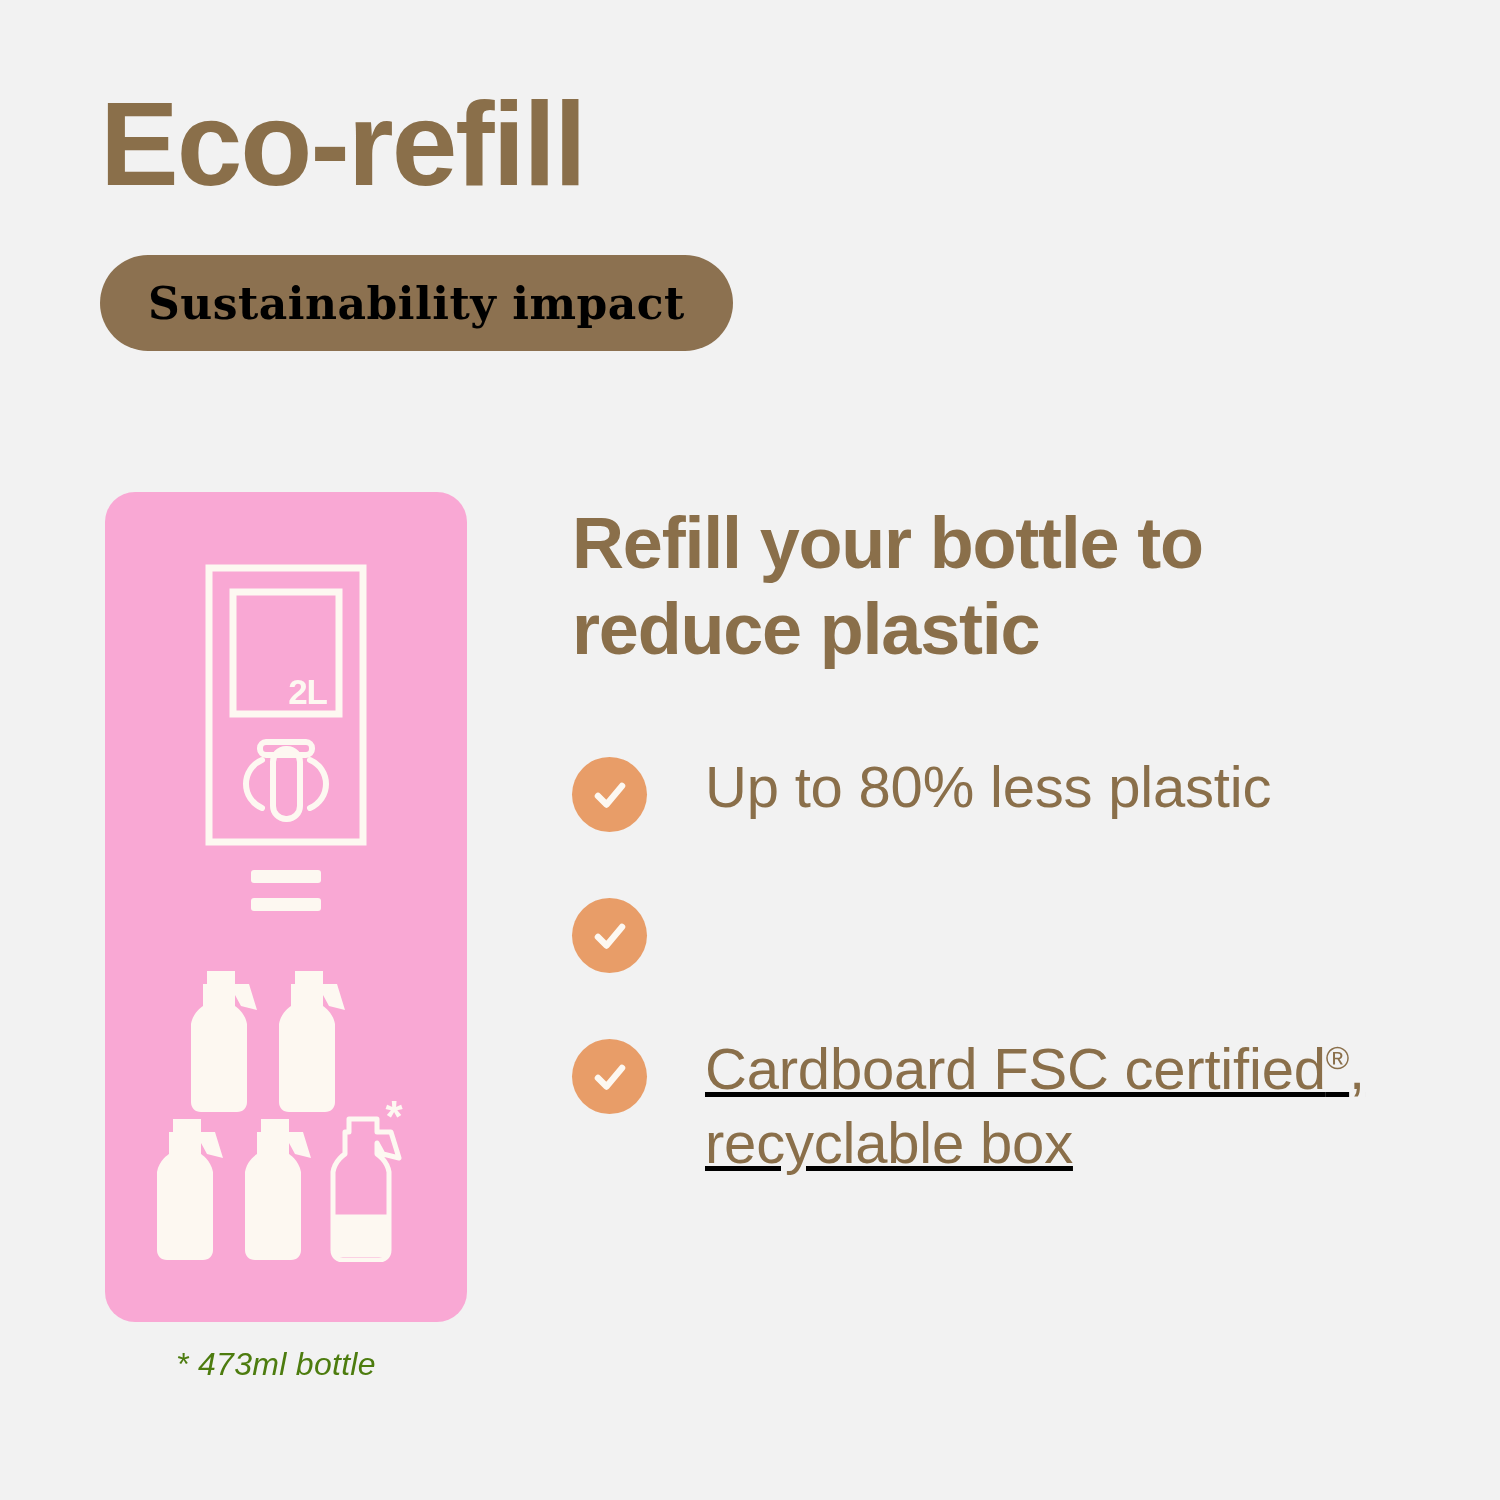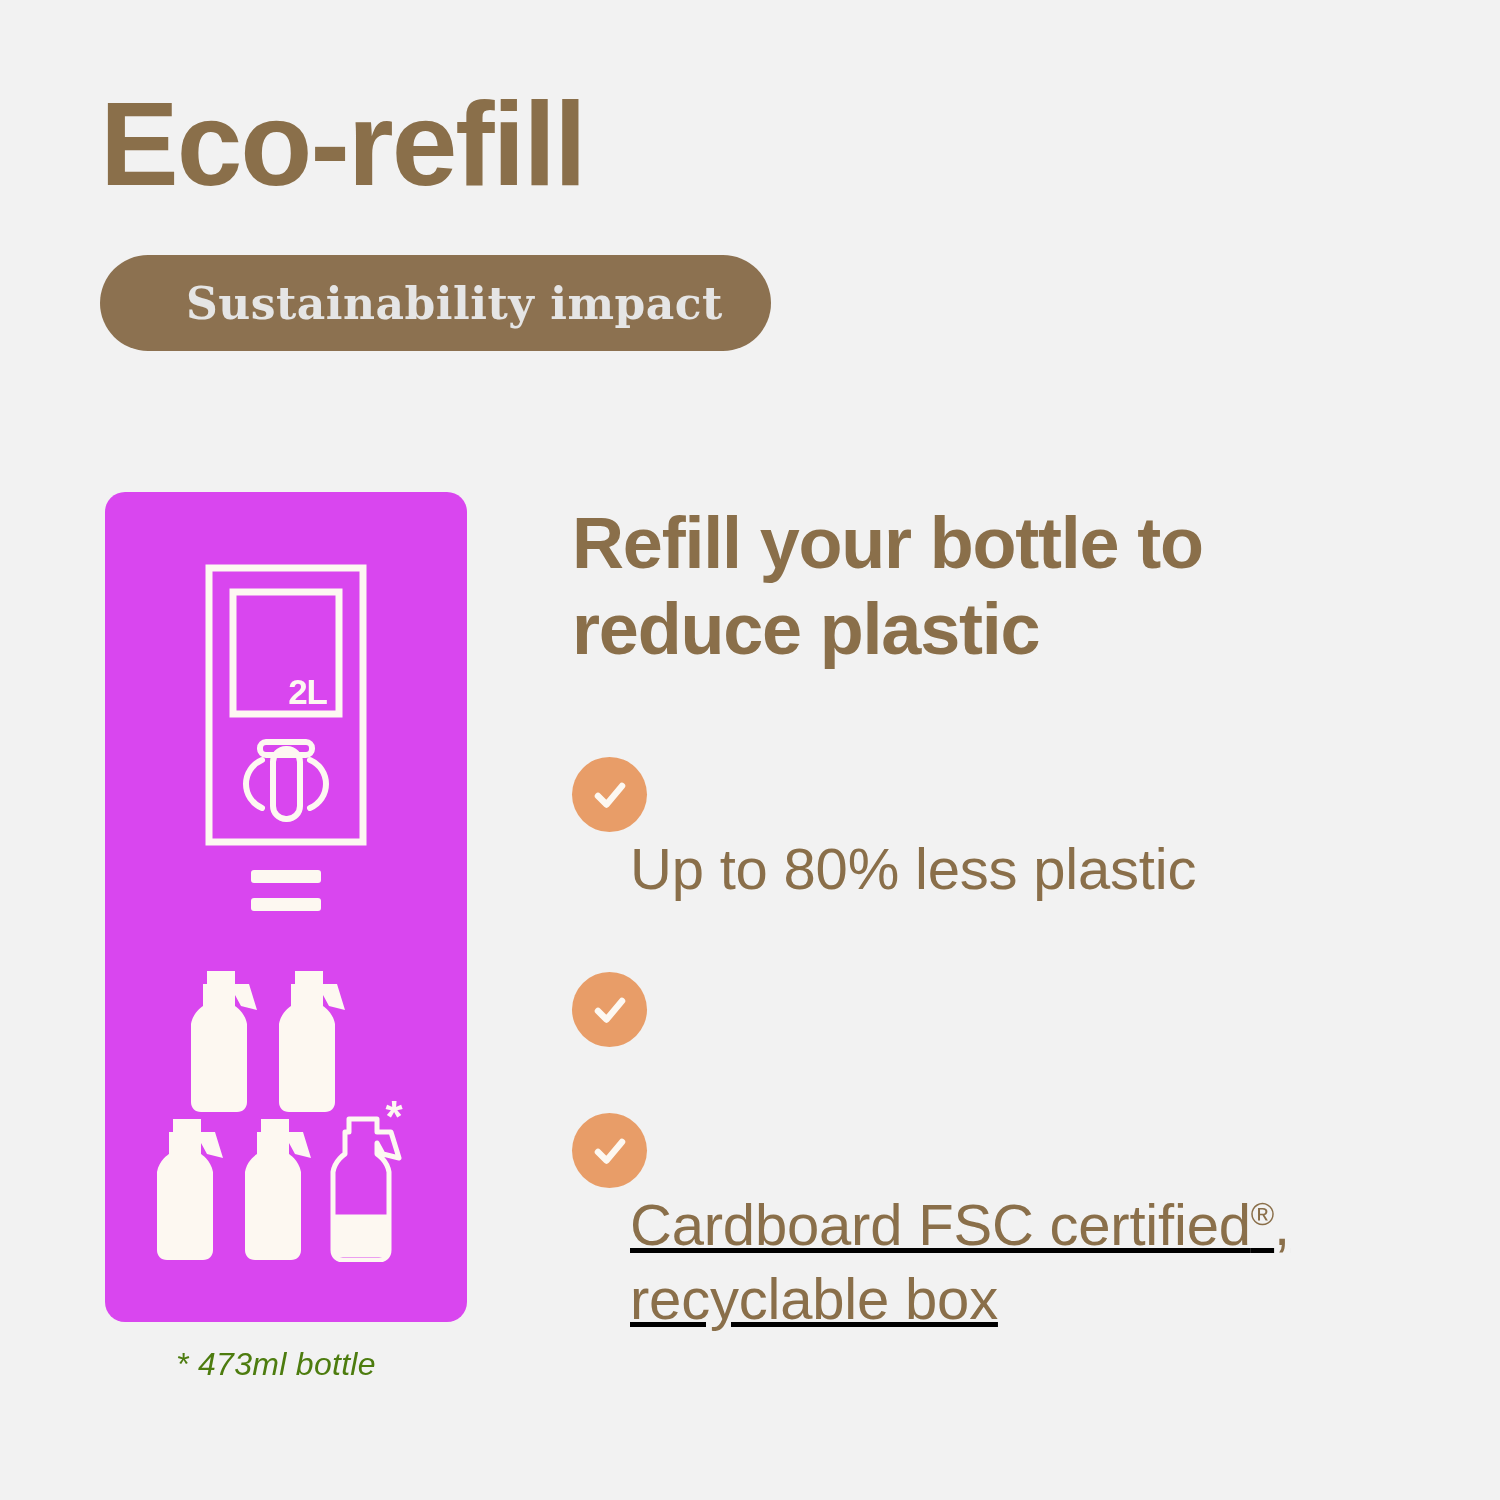--- a/index.html
+++ b/index.html
@@ -22,31 +22,30 @@
   .badge {
     position:absolute; left:100px; top:255px;
     height:96px; padding:0 48px;
     border-radius:48px;
     background:#8c7150;
     display:flex; align-items:center; justify-content:center;
   }
   .badge-label {
     font-family:"DejaVu Serif", serif;
     font-size:44px; font-weight:700;
-    color:#e5e5e5; letter-spacing:0.5px;
+    color:#000000; letter-spacing:0.5px;
     white-space:nowrap;
-    margin-left:38px;
   }
 
   
   .card {
     position:absolute; left:105px; top:492px;
     width:362px; height:830px;
-    background:#d946ef;
-    border-radius:20px;
+    background:#f9a8d4;
+    border-radius:30px;
     overflow:hidden;
   }
   .card-inner { position:relative; width:100%; height:100%; }
 
   .box-svg { position:absolute; left:50%; top:72px; transform:translateX(-50%); }
   .eq-svg  { position:absolute; left:50%; top:374px; transform:translateX(-50%); }
   .bottles-svg { position:absolute; left:50%; top:470px; transform:translateX(-50%); }
 
   .footnote {
     position:absolute; left:176px; top:1346px;
@@ -58,21 +57,21 @@
   
   .right { position:absolute; left:572px; top:500px; width:880px; }
   .headline {
     font-size:72px; line-height:1.2;
     font-weight:700; letter-spacing:-1.2px;
     color:#8a6f4a;
   }
   .headline .ln { display:block; }
 
   .bullets { position:absolute; left:572px; top:750px; width:900px; }
-  .bullet { display:flex; align-items:flex-start; margin-bottom:59px;flex-direction:column; }
+  .bullet { display:flex; align-items:flex-start; margin-bottom:59px; }
   .bullet:last-child { margin-bottom:0;text-decoration:underline; }
   .check {
     flex:0 0 auto;
     width:75px; height:75px; border-radius:50%;
     background:#e89d68;
     display:flex; align-items:center; justify-content:center;
     margin-top:7px;
   }
   .bullet-text {
     margin-left:58px;

